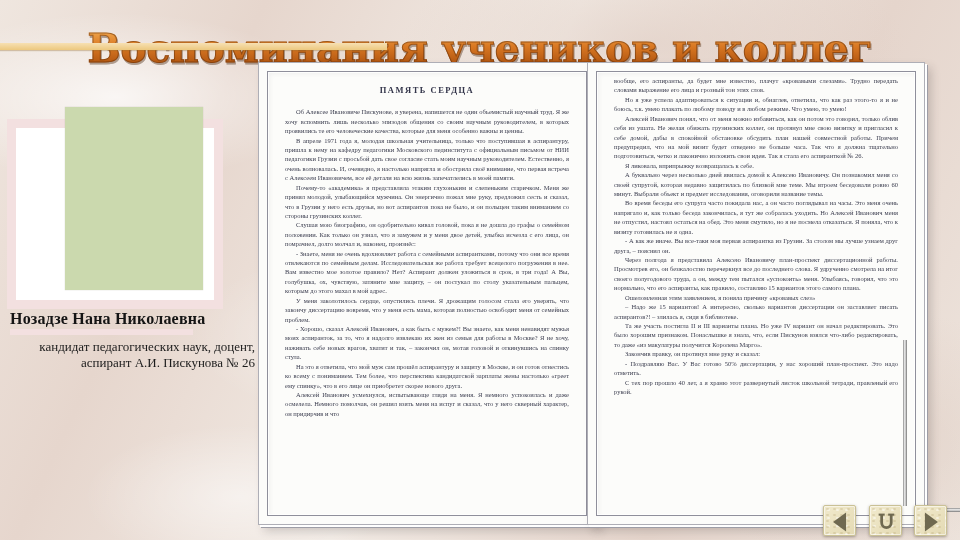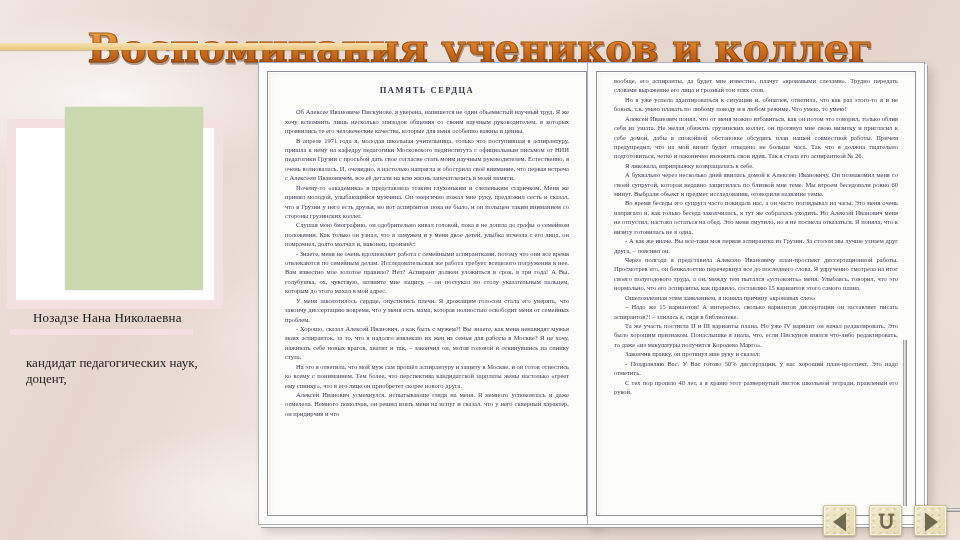--- a/index.html
+++ b/index.html
@@ -34,30 +34,30 @@
     position:absolute; left:7px; top:119px; width:216px; height:190px;
     border:9px solid #f3e0e0; background:#ffffff; box-sizing:border-box;
   }
   .photo-green{
     position:absolute; left:65px; top:107px; width:138px; height:183px;
     background:#cbd9ae; box-shadow:0 0 1px rgba(120,130,90,.4);
   }
   
   .author-name{
     position:absolute; left:10px; top:310px; width:240px;
-    font-weight:normal; font-size:13px; color:#141414; letter-spacing:.2px;margin-left:23px;
+    font-weight:bold; font-size:16px; color:#141414; letter-spacing:.2px;
   }
   .author-underline{
     position:absolute; left:10px; top:329px; width:183px; height:6px; background:#f3e0e0;
   }
   .author-details{
     position:absolute; left:10px; top:339px; width:245px;
     font-size:13px; line-height:15.5px; color:#1c1c1c;
   }
-  .author-details div{margin:16px;}
+  .author-details div{margin:0;text-align:right;}
   
   .page{
     position:absolute; top:62px; width:338px; height:463px;
     background:#fcfcfa; border:1px solid #aeaeb6; box-sizing:border-box;
     box-shadow:2px 2px 0 #ffffff, 3px 3px 0 #9d9da6, 6px 6px 9px rgba(60,50,50,.22);
   }
   .page--left{left:258px;}
   .page--right{left:587px;}
   .page-frame{
     position:absolute; inset:8px; border:1px solid #8f8f9b;
@@ -107,20 +107,21 @@
   <h1 class="slide-title">Воспоминания учеников и коллег</h1>
   <div class="title-underline"></div>
 
   <div class="photo-frame"></div>
   <div class="photo-green"></div>
 
   <div class="author-name">Нозадзе Нана Николаевна</div>
   <div class="author-underline"></div>
   <div class="author-details">
       <div>кандидат педагогических наук, доцент,</div>
+      <div>аспирант А.И. Пискунова № 26</div>
     </div>
 
   <div class="page page--left">
     <div class="page-frame"></div>
     <div class="page-text">
       <div class="page-heading">ПАМЯТЬ СЕРДЦА</div>
       <div>
           <p>Об Алексее Ивановиче Пискунове, я уверена, напишется не один объемистый научный труд. Я же хочу вспомнить лишь несколько эпизодов общения со своим научным руководителем, в которых проявились те его человеческие качества, которые для меня особенно важны и ценны.</p>
           <p>В апреле 1971 года я, молодая школьная учительница, только что поступившая в аспирантуру, пришла к нему на кафедру педагогики Московского пединститута с официальным письмом от НИИ педагогики Грузии с просьбой дать свое согласие стать моим научным руководителем. Естественно, я очень волновалась. И, очевидно, я настолько напрягла и обострила своё внимание, что первая встреча с Алексеем Ивановичем, все её детали на всю жизнь запечатлелись в моей памяти.</p>
           <p>Почему-то «академика» я представляла этаким глухоньким и слепеньким старичком. Меня же принял молодой, улыбающийся мужчина. Он энергично пожал мне руку, предложил сесть и сказал, что в Грузии у него есть друзья, но вот аспирантов пока не было, и он польщен таким вниманием со стороны грузинских коллег.</p>

